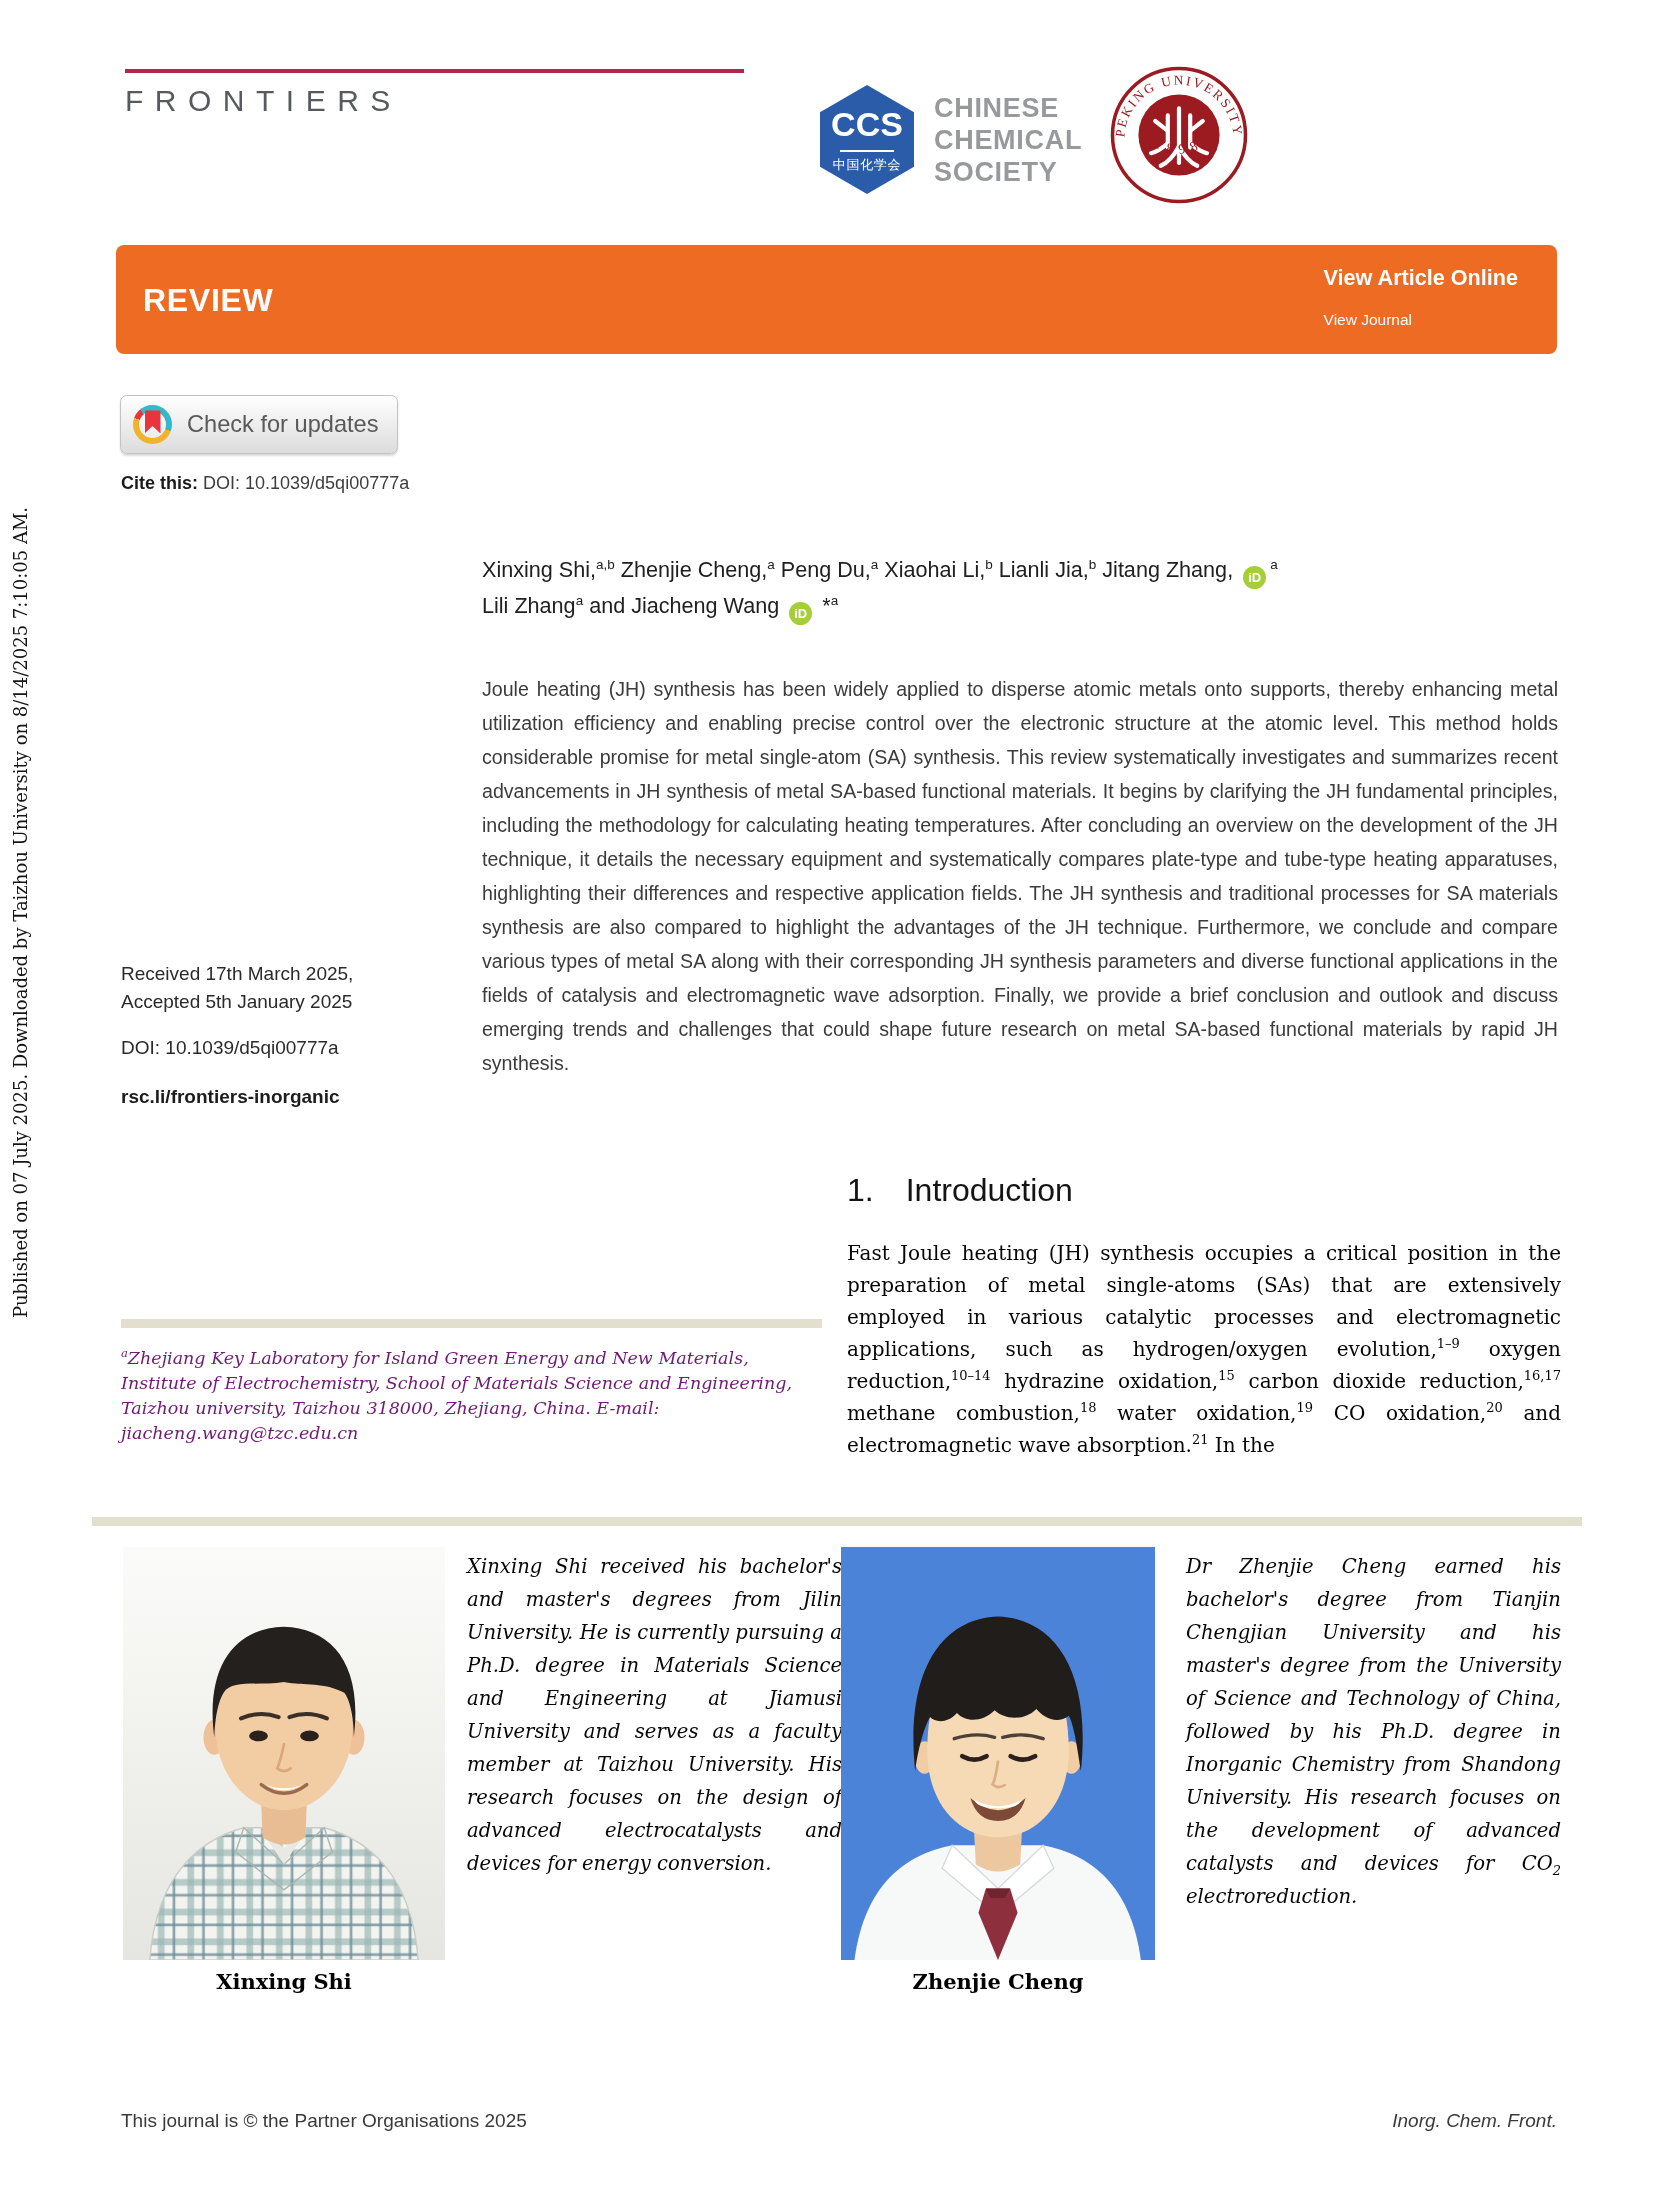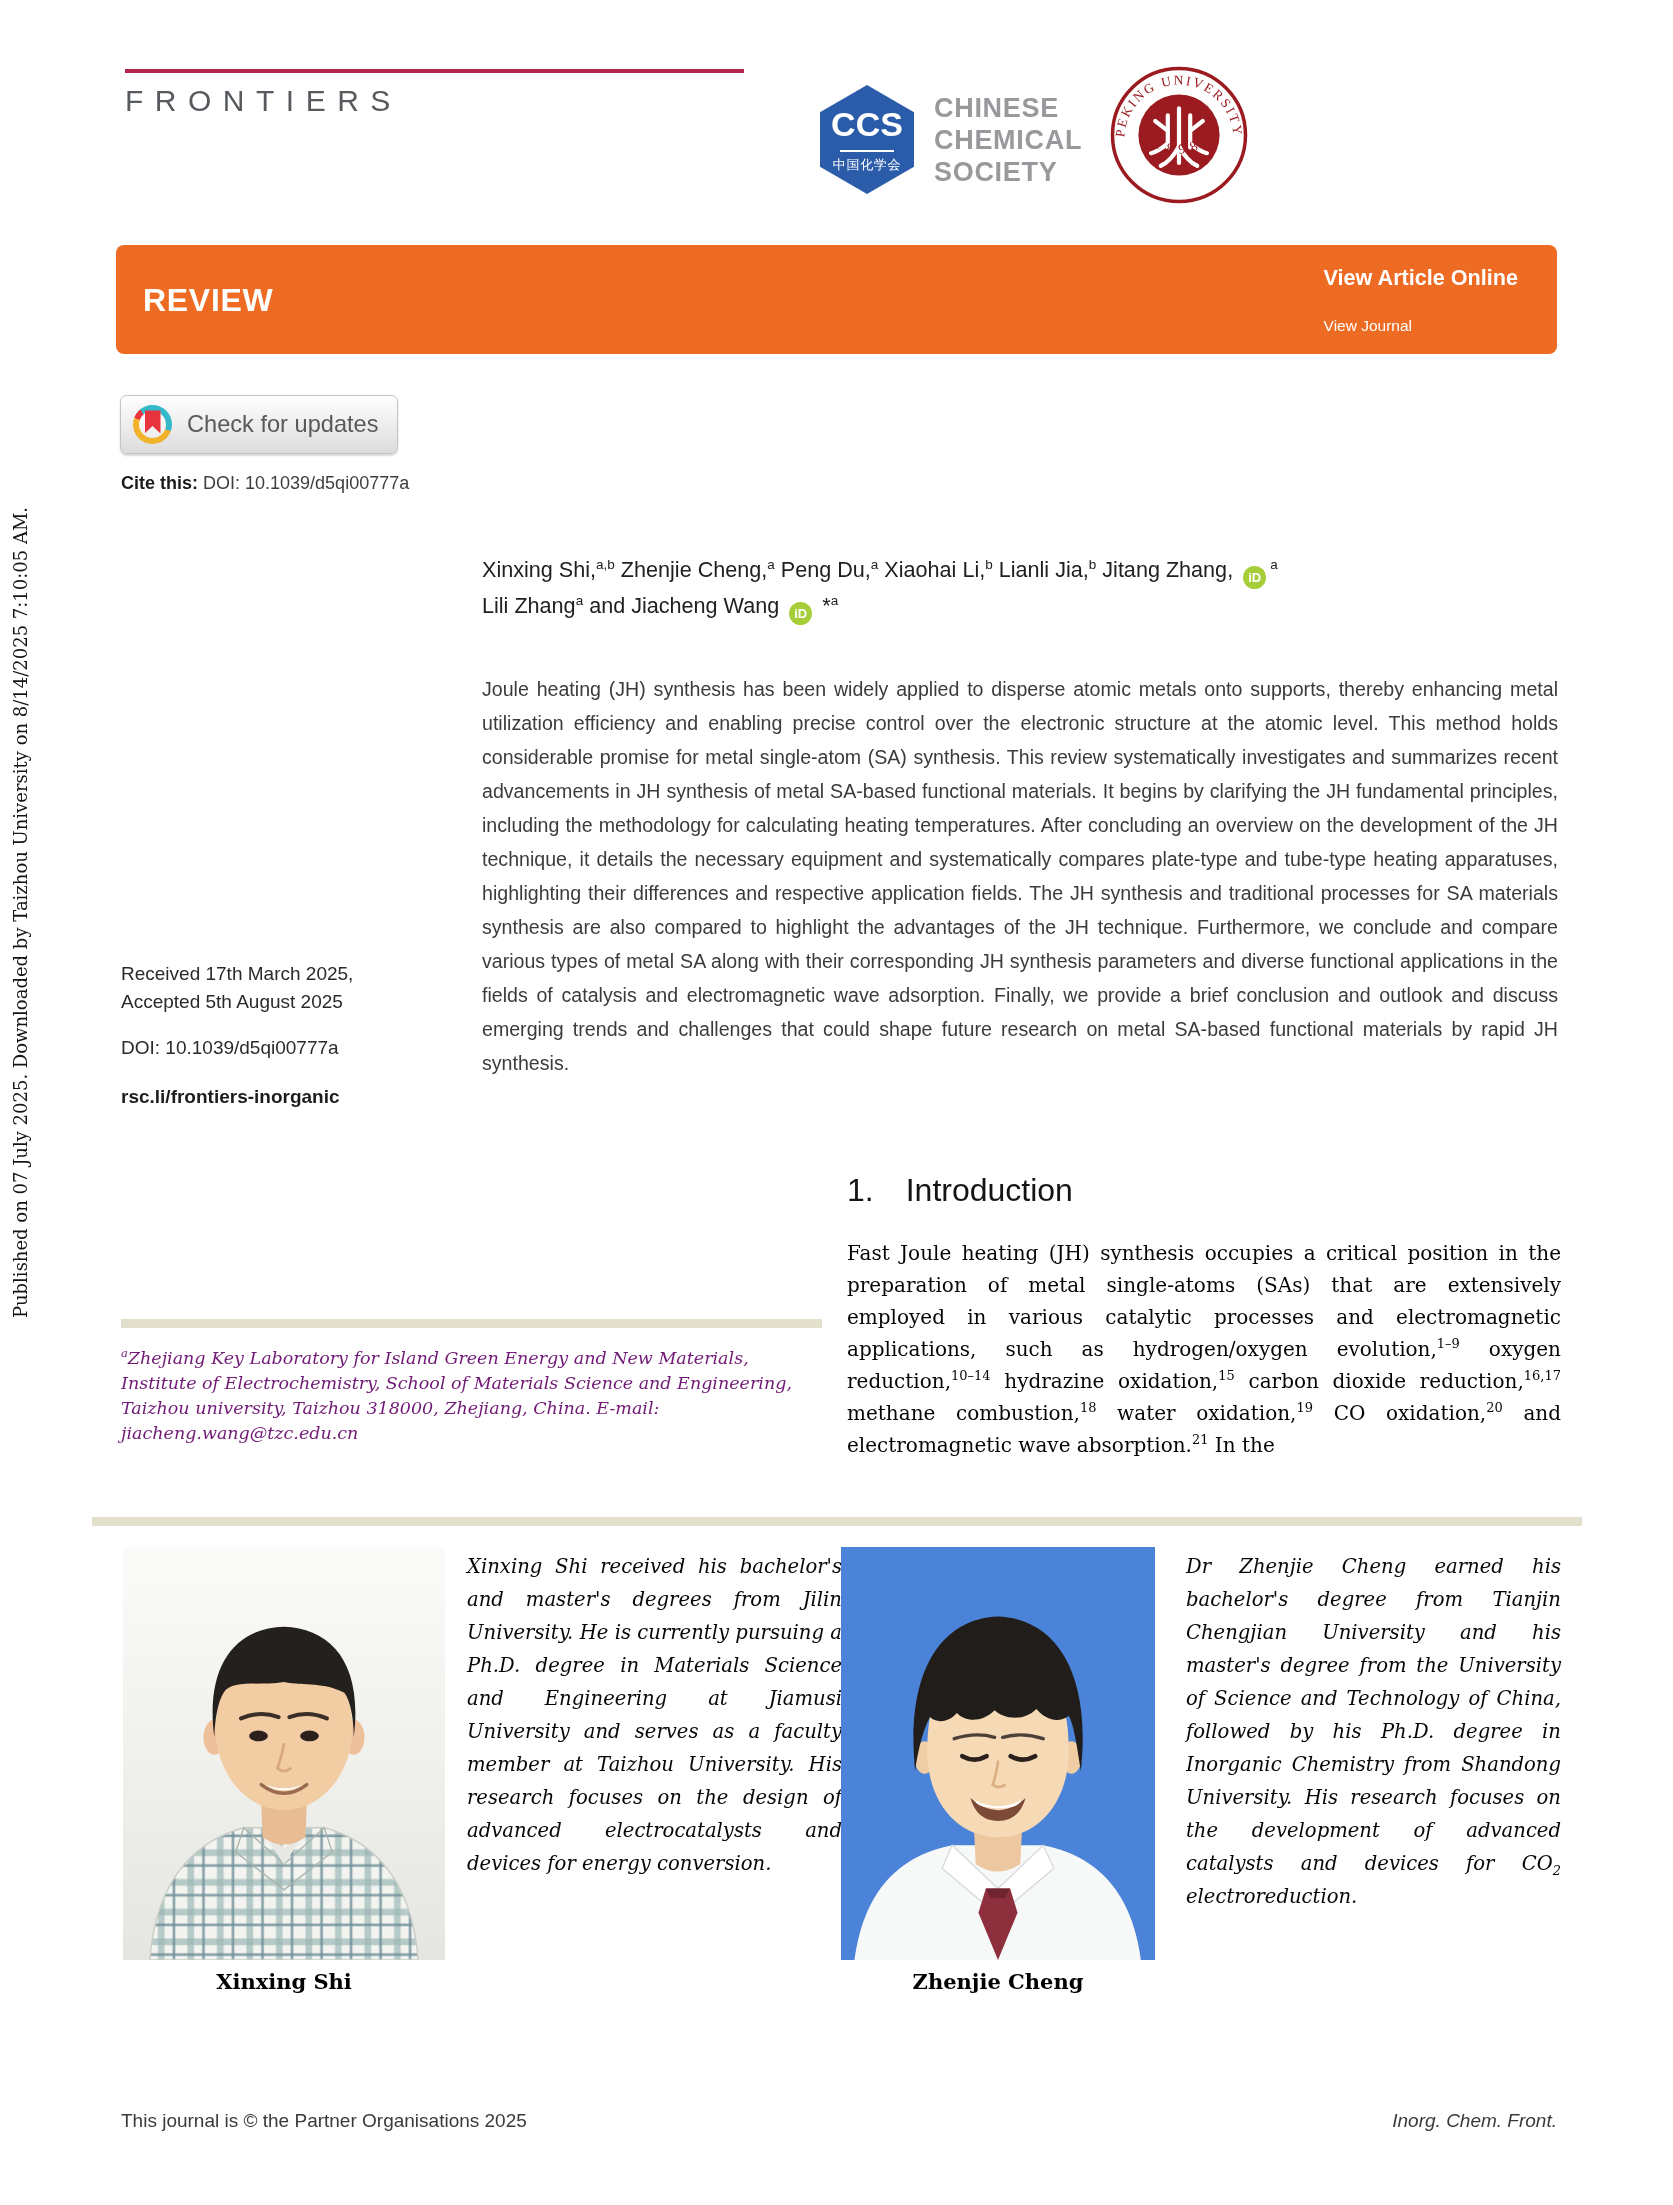--- a/index.html
+++ b/index.html
@@ -35,21 +35,21 @@
   .rsc-text{color:#12375d;font-size:28px;line-height:32px;letter-spacing:0.3px;white-space:nowrap;}
   .rsc-text b{font-weight:700;}
 
   
   .banner{position:absolute;left:116px;top:245px;width:1441px;height:109px;
     background:#ee6b23;border-radius:8px;color:#ffffff;}
   .banner-label{position:absolute;left:27px;top:50%;transform:translateY(-50%);
     font-size:32px;font-weight:700;letter-spacing:0.7px;}
   .banner-right{position:absolute;right:39px;top:20px;}
   .view-online{font-size:21.6px;font-weight:700;cursor:pointer;}
-  .view-journal{font-size:15.5px;margin-top:26px;cursor:pointer;}
+  .view-journal{font-size:15.5px;margin-top:20px;cursor:pointer;}
 
   
   .cfu-btn{position:absolute;left:120px;top:395px;width:278px;height:59px;border:1.3px solid #c3c3c3;
     border-radius:6.7px;background:linear-gradient(#ffffff,#dcdcdc);display:flex;align-items:center;
     gap:15px;padding:0 12px;box-sizing:border-box;cursor:pointer;box-shadow:0 1.3px 2px rgba(0,0,0,0.15);}
   .cfu-icon{position:relative;width:39px;height:39px;border-radius:50%;flex:0 0 auto;
     background:conic-gradient(from -40deg,#35b8c9 0 150deg,#f2b32c 150deg 330deg,#e8343d 330deg 360deg);}
   .cfu-icon::before{content:"";position:absolute;inset:6px;background:linear-gradient(#fdfdfd,#ececec);border-radius:50%;}
   .cfu-icon::after{content:"";position:absolute;left:50%;top:5.4px;width:16px;height:23px;transform:translateX(-50%);
     background:#e8343d;clip-path:polygon(0 0,100% 0,100% 100%,50% 68%,0 100%);}
@@ -179,21 +179,21 @@
   <div class="cite">
     <b>Cite this:</b>
     <span>DOI: 10.1039/d5qi00777a</span>
   </div>
 
   <div class="authors"><span>Xinxing Shi,</span><sup>a,b</sup><span> Zhenjie Cheng,</span><sup>a</sup><span> Peng Du,</span><sup>a</sup><span> Xiaohai Li,</span><sup>b</sup><span> Lianli Jia,</span><sup>b</sup><span> Jitang Zhang, </span><span class="orcid-badge">iD</span><sup>a</sup><br><span>Lili Zhang</span><sup>a</sup><span> and Jiacheng Wang </span><span class="orcid-badge">iD</span><span> *</span><sup>a</sup></div>
   <div class="abstract">Joule heating (JH) synthesis has been widely applied to disperse atomic metals onto supports, thereby enhancing metal utilization efficiency and enabling precise control over the electronic structure at the atomic level. This method holds considerable promise for metal single-atom (SA) synthesis. This review systematically investigates and summarizes recent advancements in JH synthesis of metal SA-based functional materials. It begins by clarifying the JH fundamental principles, including the methodology for calculating heating temperatures. After concluding an overview on the development of the JH technique, it details the necessary equipment and systematically compares plate-type and tube-type heating apparatuses, highlighting their differences and respective application fields. The JH synthesis and traditional processes for SA materials synthesis are also compared to highlight the advantages of the JH technique. Furthermore, we conclude and compare various types of metal SA along with their corresponding JH synthesis parameters and diverse functional applications in the fields of catalysis and electromagnetic wave adsorption. Finally, we provide a brief conclusion and outlook and discuss emerging trends and challenges that could shape future research on metal SA-based functional materials by rapid JH synthesis.</div>
 
   <div class="received">
     <div>Received 17th March 2025,</div>
-    <div>Accepted 5th August 2025</div>
+    <div>Accepted 5th January 2025</div>
   </div>
   <div class="doi-line">DOI: 10.1039/d5qi00777a</div>
   <div class="rsc-link">rsc.li/frontiers-inorganic</div>
 
   <div class="intro-head">
     <span class="num">1.</span><span>Introduction</span>
   </div>
   <div class="intro-para"><span>Fast Joule heating (JH) synthesis occupies a critical position in the preparation of metal single-atoms (SAs) that are extensively employed in various catalytic processes and electromagnetic applications, such as hydrogen/oxygen evolution,</span><sup>1–9</sup><span> oxygen reduction,</span><sup>10–14</sup><span> hydrazine oxidation,</span><sup>15</sup><span> carbon dioxide reduction,</span><sup>16,17</sup><span> methane combustion,</span><sup>18</sup><span> water oxidation,</span><sup>19</sup><span> CO oxidation,</span><sup>20</sup><span> and electromagnetic wave absorption.</span><sup>21</sup><span> In the</span></div>
 
   <div class="affil-rule"></div>

